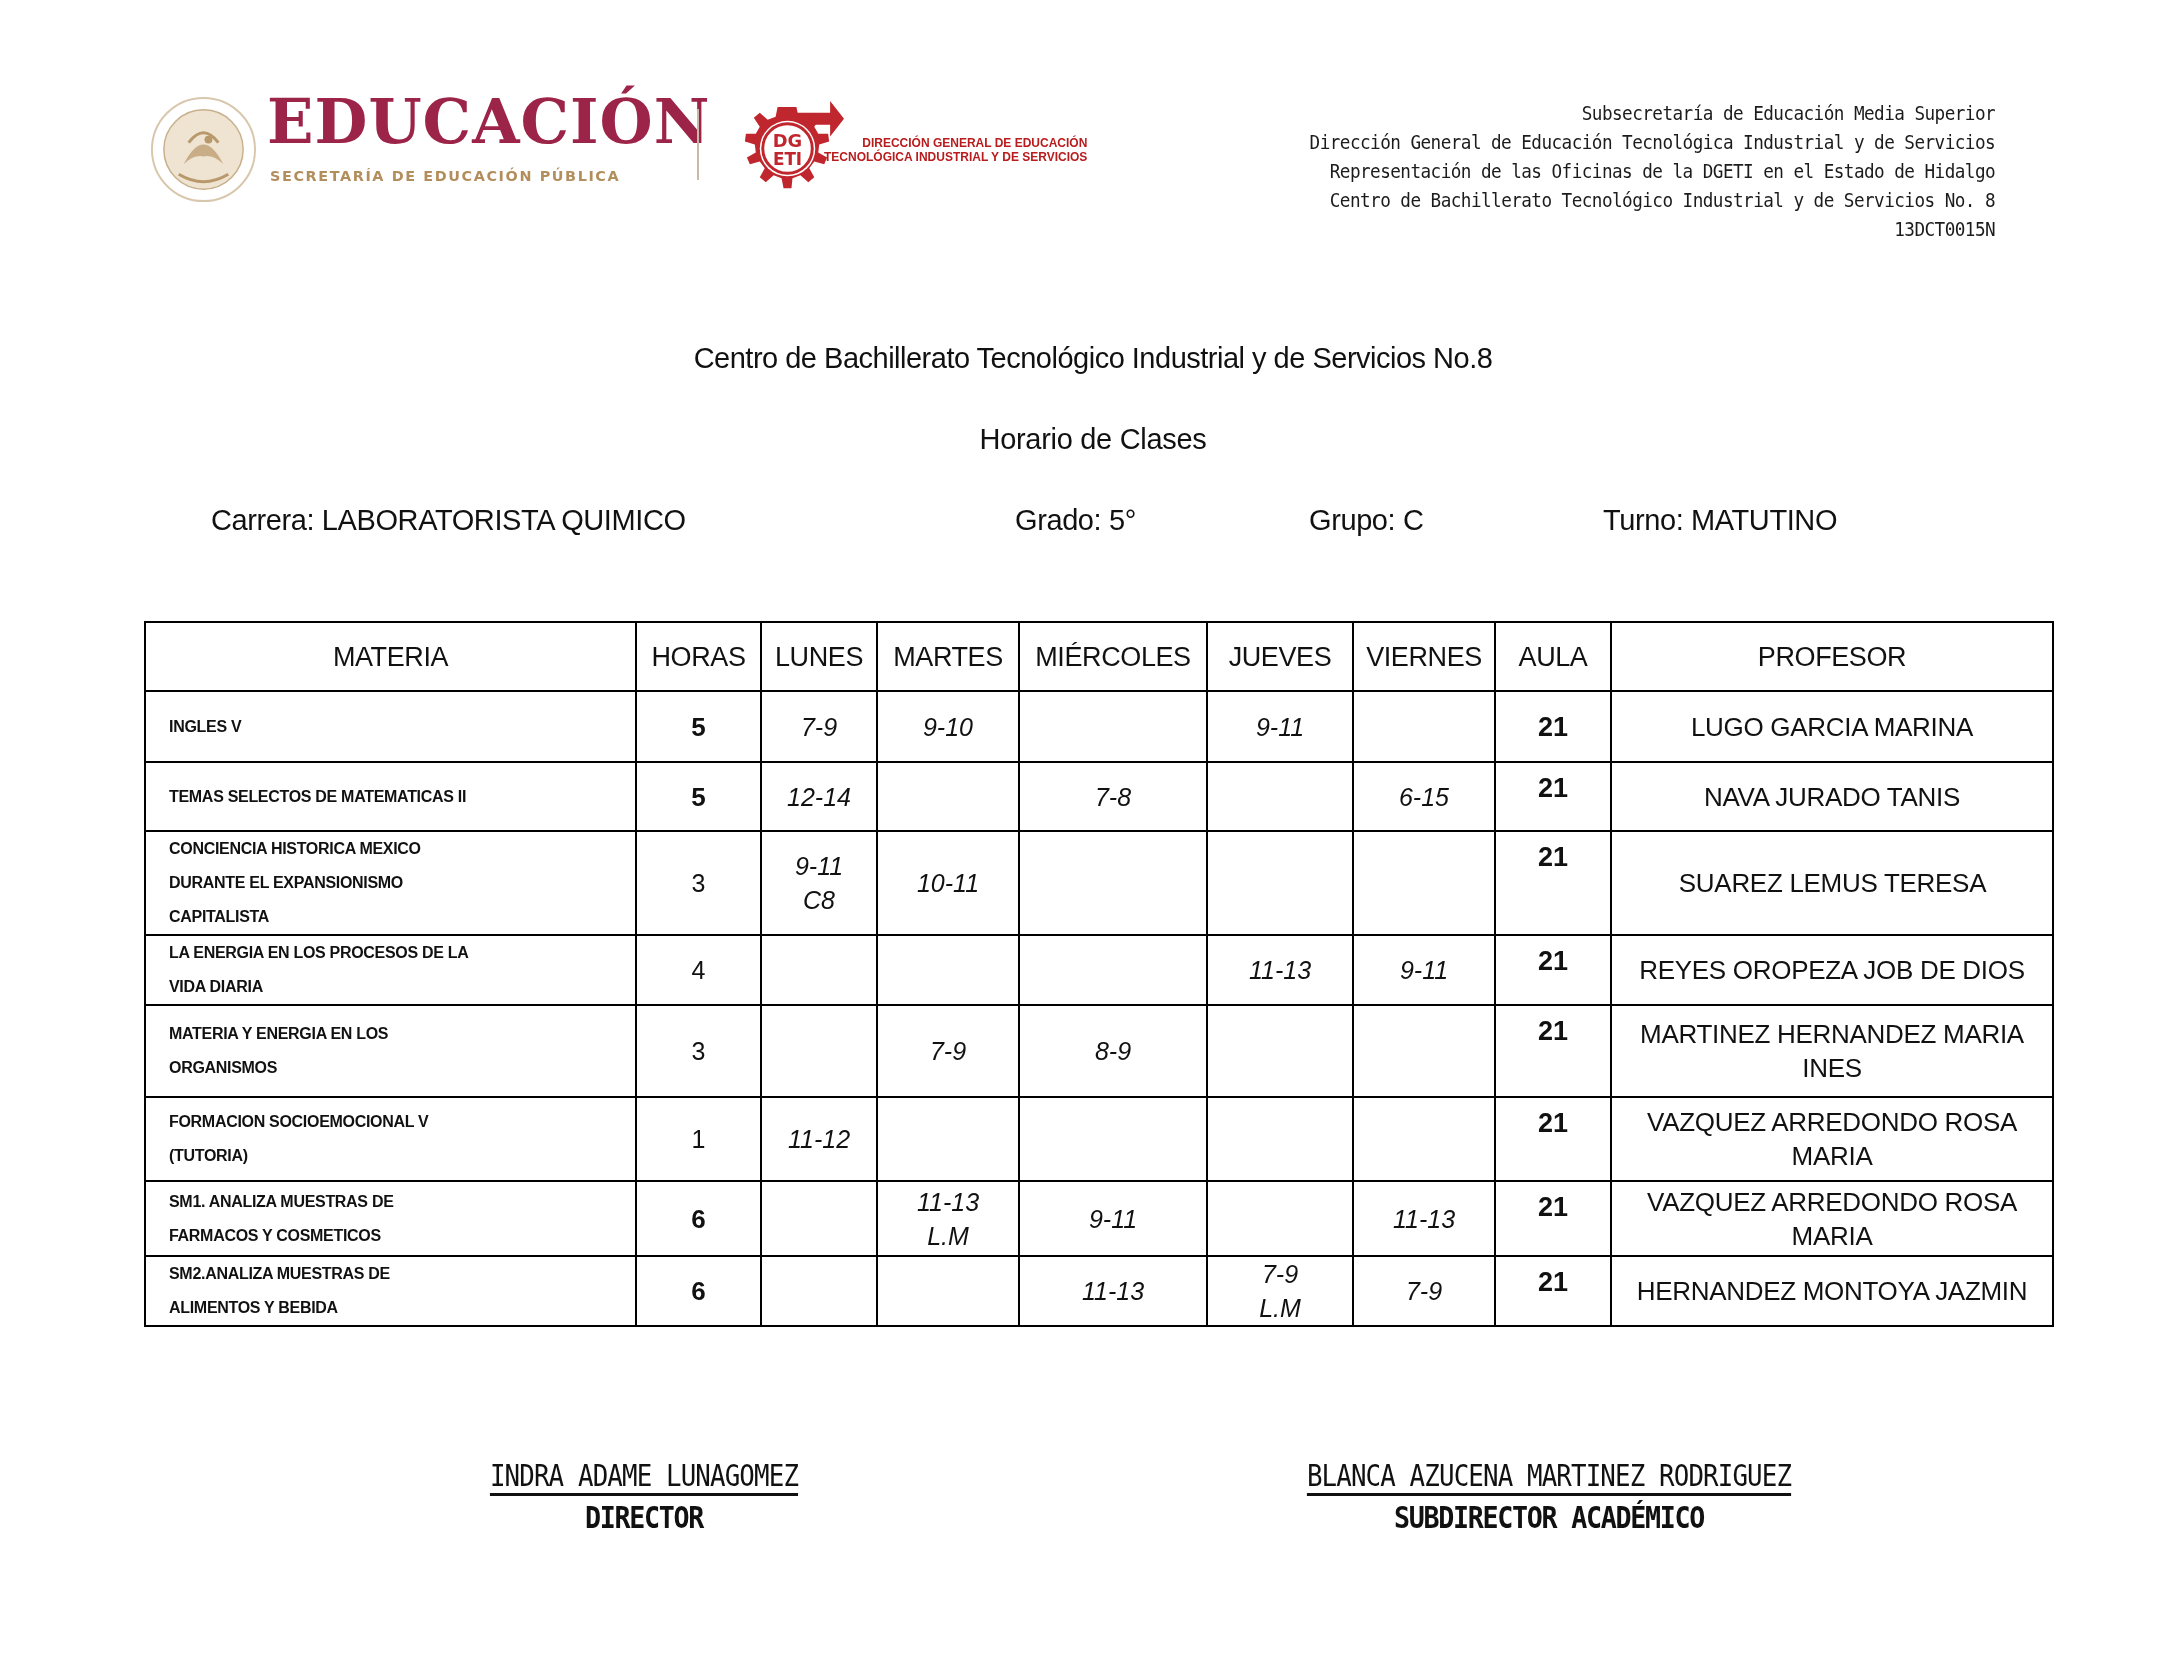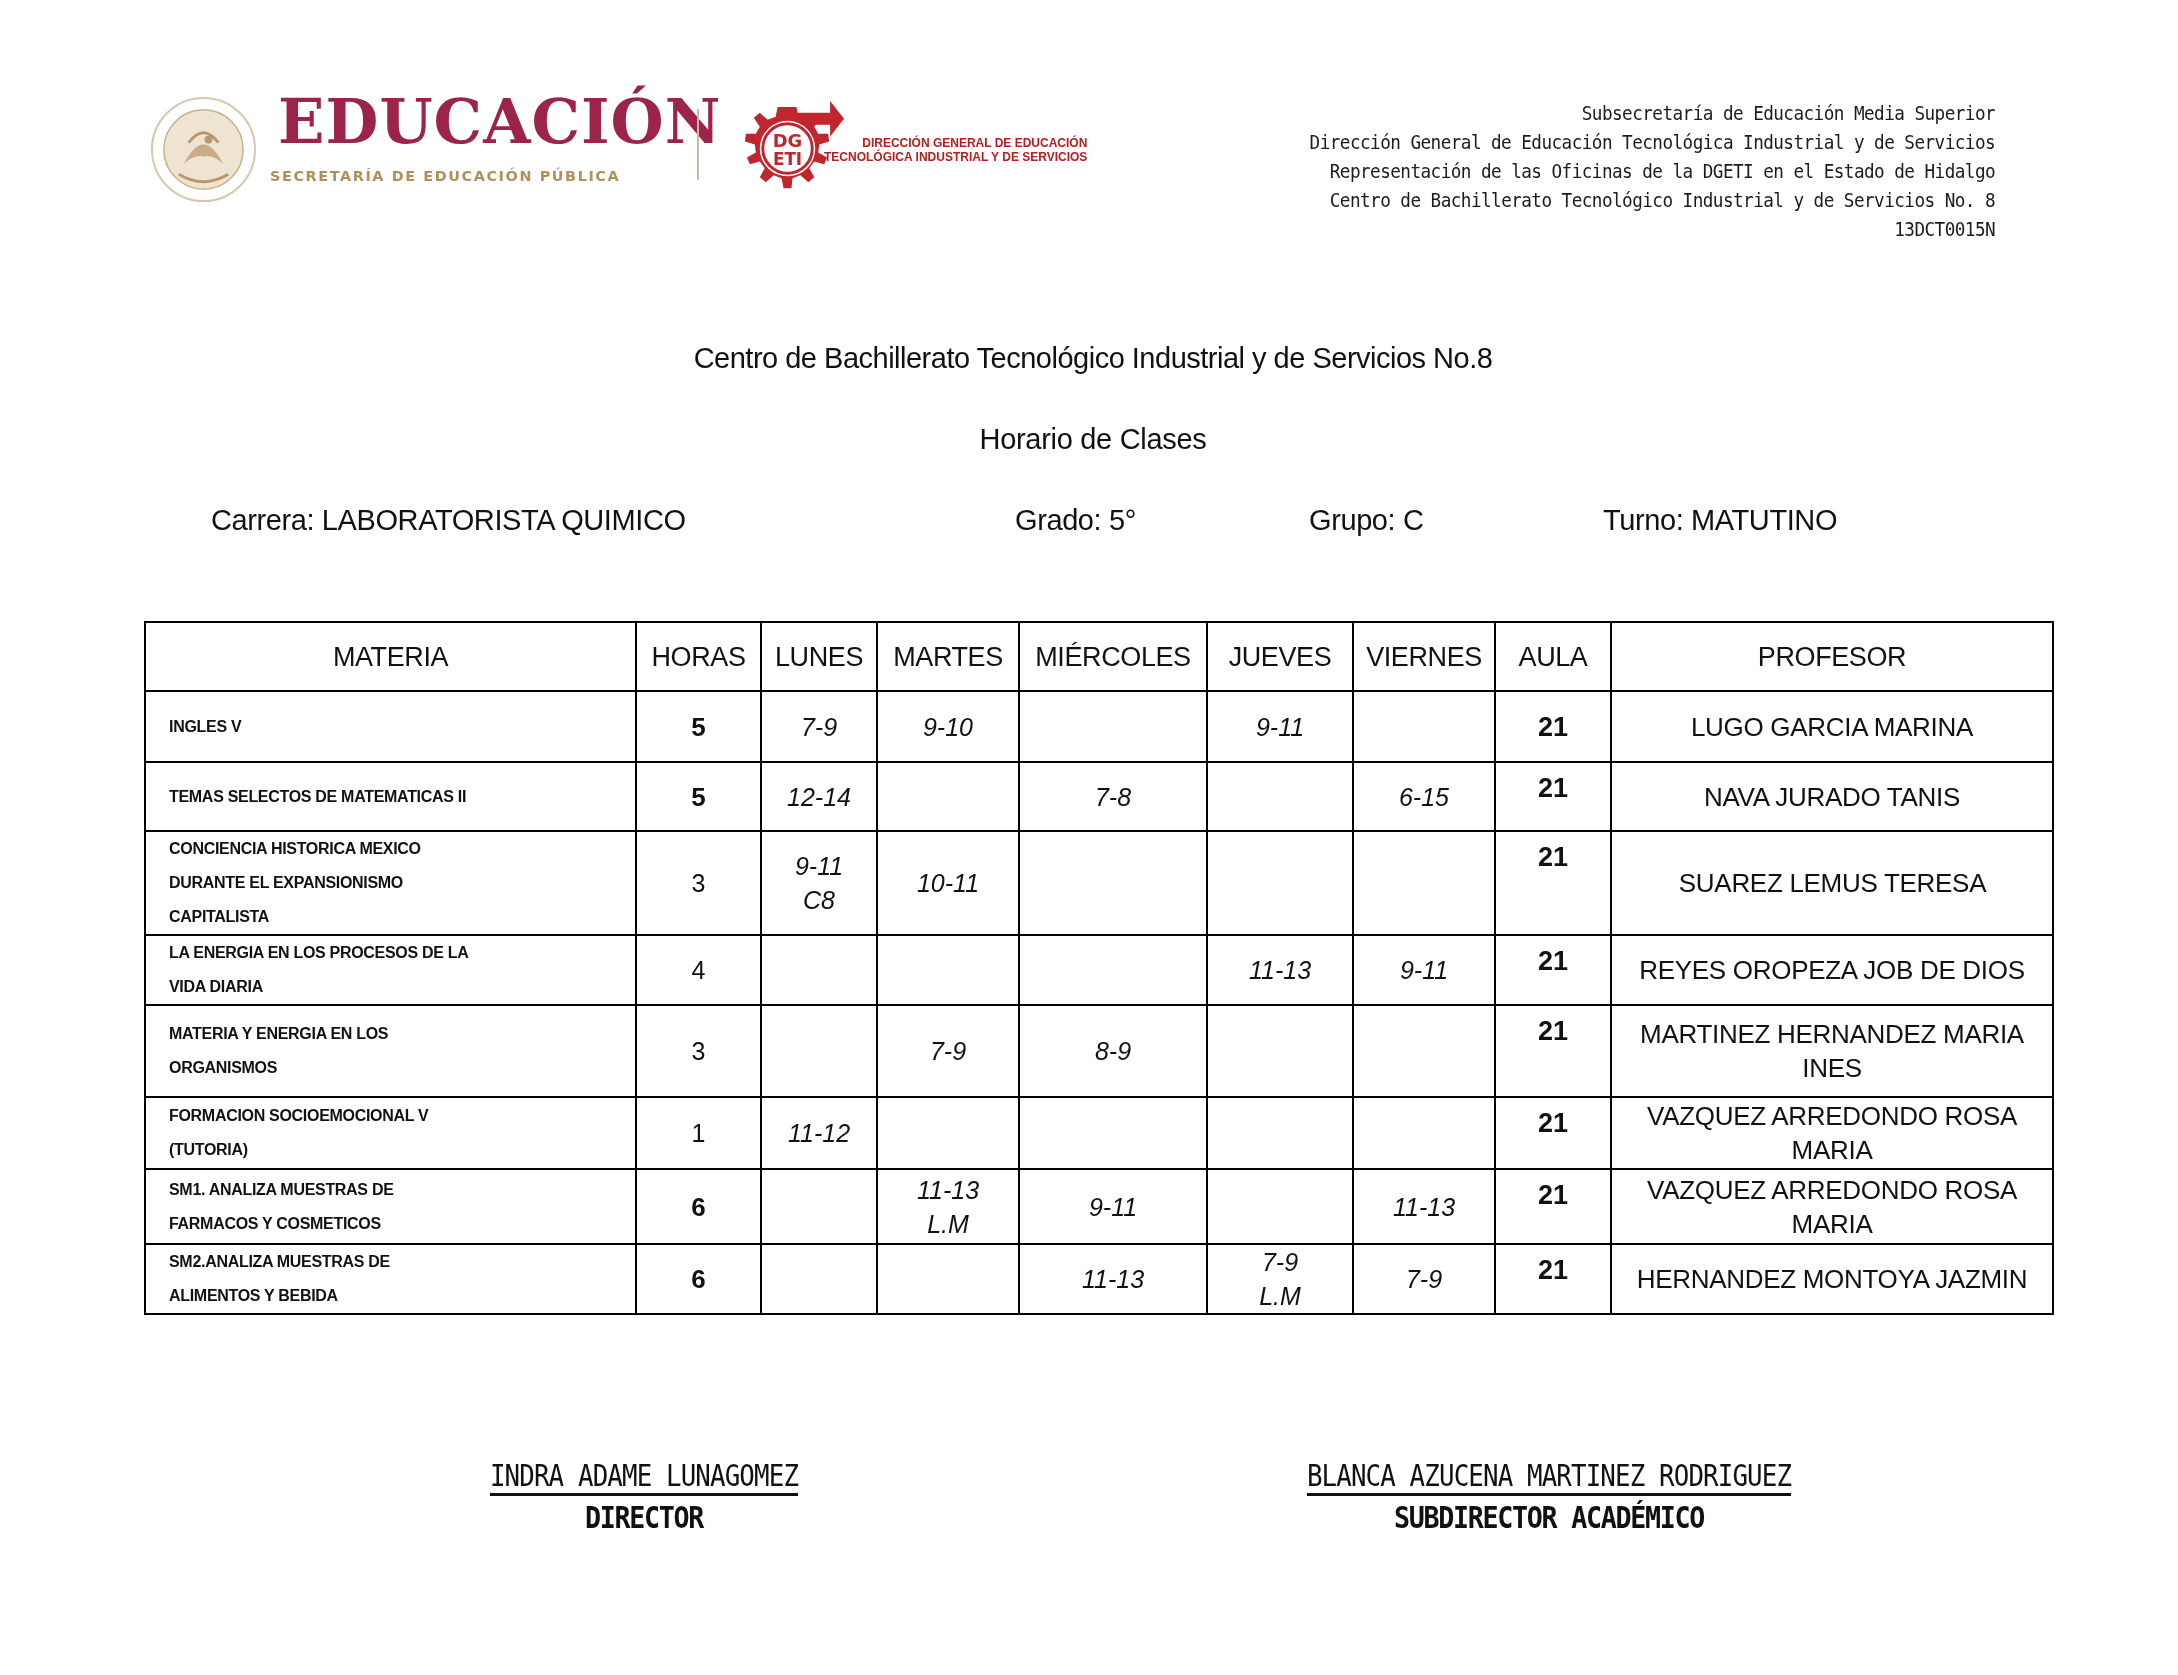--- a/index.html
+++ b/index.html
@@ -1,21 +1,21 @@
 <!DOCTYPE html>
 <html><head>
 <meta charset="utf-8">
 <style>
   html, body { margin: 0; padding: 0; background: #ffffff; }
   body { width: 2178px; height: 1675px; position: relative; overflow: hidden; font-family: "Liberation Sans", sans-serif; color: #111; }
 
   
   .logo-sep { position: absolute; left: 697px; top: 109px; width: 2px; height: 71px; background: #c9b9a6; }
   .seal { position: absolute; left: 149px; top: 95px; width: 109px; height: 109px; }
-  .edu-word { position: absolute; left: 278px; top: 91px; font-family: "DejaVu Serif", "Liberation Serif", serif; font-weight: bold; font-size: 61px; letter-spacing: 1px; color: #9d2449; line-height: 1; }
+  .edu-word { position: absolute; left: 267px; top: 91px; font-family: "DejaVu Serif", "Liberation Serif", serif; font-weight: bold; font-size: 61px; letter-spacing: 1px; color: #9d2449; line-height: 1; }
   .edu-sub { position: absolute; left: 270px; top: 168px; font-family: "DejaVu Sans", sans-serif; font-weight: bold; font-size: 14.4px; letter-spacing: 1.6px; color: #b38e5d; }
   .dgeti-gear { position: absolute; left: 735px; top: 95px; width: 109px; height: 109px; }
   .dgeti-text { position: absolute; left: 824px; top: 136px; font-family: "Liberation Sans", sans-serif; font-size: 12px; font-weight: bold; color: #b91c1c; line-height: 14px; letter-spacing: 0px; text-align: right; }
 
   .inst-block { position: absolute; right: 183px; top: 99px; text-align: right; font-family: "DejaVu Sans Mono", "Liberation Mono", monospace; font-size: 19px; line-height: 29px; color: #1c1c1c; letter-spacing: -0.6px; transform: scaleX(0.93); transform-origin: right top; }
   .inst-block div { white-space: nowrap; }
 
   
   .title { position: absolute; left: 0; width: 2178px; text-align: center; font-size: 29px; color: #111; }
   .t1 { top: 342px; left: 4px; letter-spacing: -0.5px; }
@@ -220,21 +220,21 @@
           <span class="sub-line">8-9</span>
         </td>
         <td class="slot"></td>
         <td class="slot"></td>
         <td class="aula">21</td>
         <td class="prof">
           <span class="sub-line">MARTINEZ HERNANDEZ MARIA</span>
           <span class="sub-line">INES</span>
         </td>
       </tr>
-      <tr style="height: 72px; border-radius: 10px;">
+      <tr style="height: 84px; border-radius: 10px;">
         <td class="materia">
           <span class="sub-line">FORMACION SOCIOEMOCIONAL V</span>
           <span class="sub-line">(TUTORIA)</span>
         </td>
         <td class="horas">1</td>
         <td class="slot">
           <span class="sub-line">11-12</span>
         </td>
         <td class="slot"></td>
         <td class="slot"></td>

